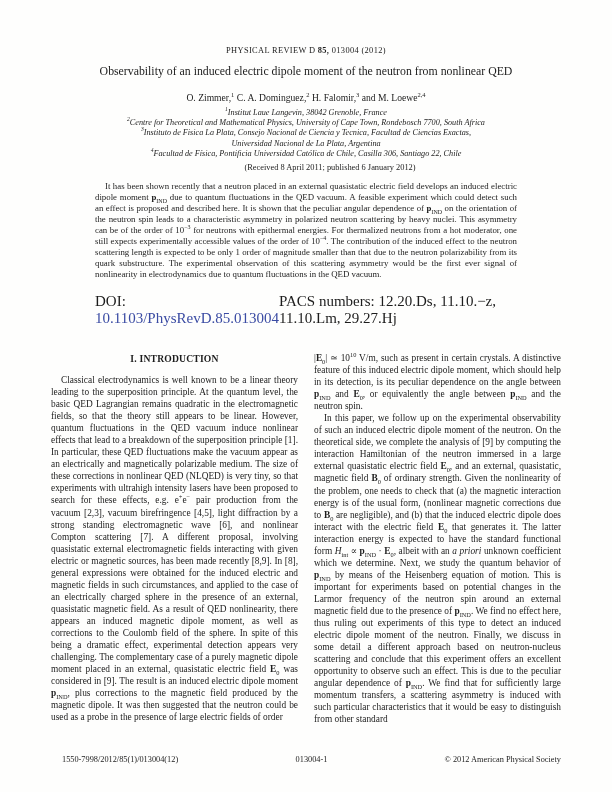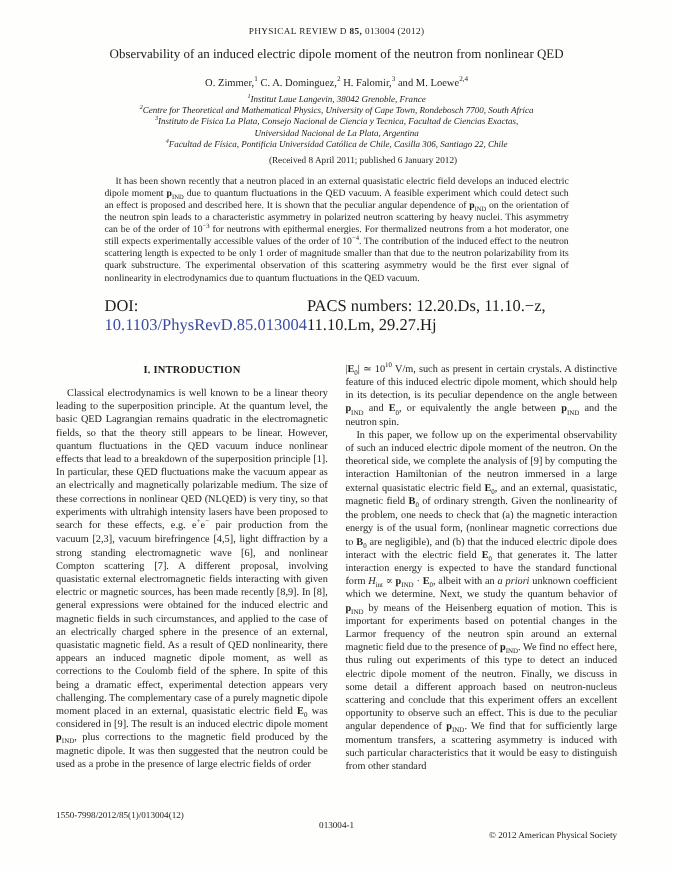--- a/index.html
+++ b/index.html
@@ -7,21 +7,21 @@
     position:relative;
     width:612px;height:792px;
     margin:0 auto;
     background:#fefefd;
     font-family:"Liberation Serif","DejaVu Serif",serif;
     color:#1c1c1c;
     overflow:hidden;
   }
   .journal-line{
     text-align:center;
-    padding-top:24px;
+    padding-top:46px;
     font-size:8.4px;
     letter-spacing:.35px;
   }
   .paper-title{
     text-align:center;
     font-weight:normal;
     font-size:11.8px;
     margin-top:9px;
     padding:0 30px;
   }
@@ -73,24 +73,23 @@
   }
   .para{
     font-size:9.35px;
     line-height:12.05px;
     text-align:justify;
   }
   .para.indent{text-indent:10px;}
   sub,sup{font-size:68%;line-height:0;}
   .page-footer{
     position:absolute;
-    left:51px;right:51px;bottom:28px;
+    left:62px;right:51px;bottom:28px;
     display:flex;
     font-size:8.3px;
-    flex-direction:column;
   }
   .page-footer .f-left{flex:1;text-align:left;}
   .page-footer .f-center{flex:1;text-align:center;}
   .page-footer .f-right{flex:1;text-align:right;}
 </style>
 </head>
 <body>
 
 <div class="page">
 

